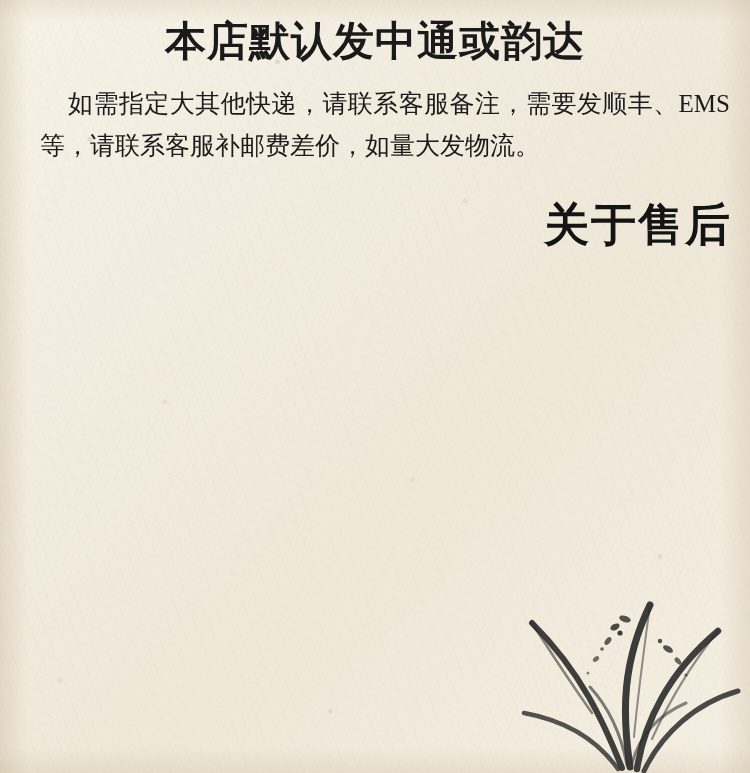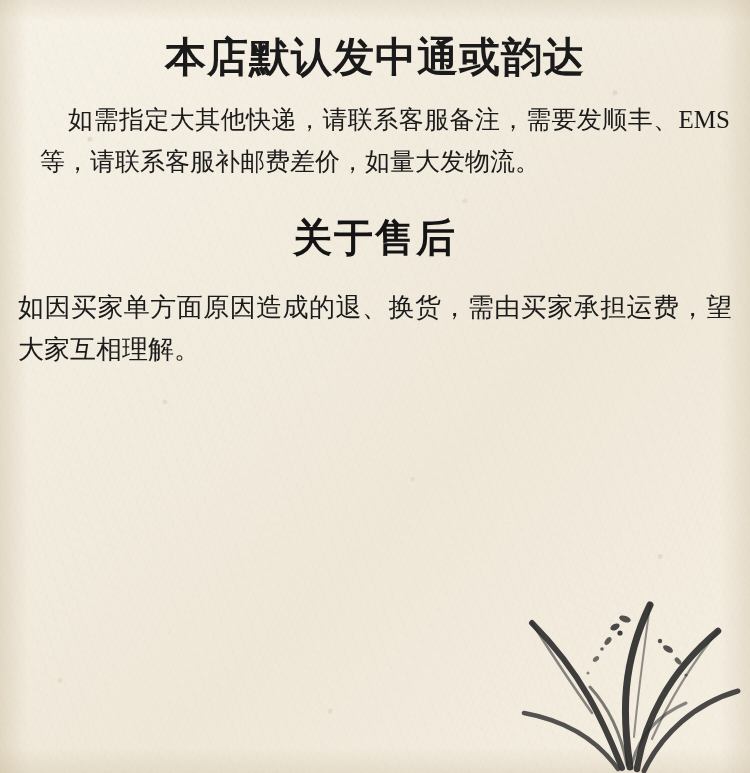--- a/index.html
+++ b/index.html
@@ -52,21 +52,21 @@
       linear-gradient(to left, rgba(190,172,140,0.26) 0px, rgba(190,172,140,0.0) 30px),
       linear-gradient(to bottom, rgba(190,172,140,0.20) 0px, rgba(190,172,140,0.0) 22px),
       linear-gradient(to top, rgba(190,172,140,0.22) 0px, rgba(190,172,140,0.0) 26px);
   }
   .content {
     position: relative;
     z-index: 3;
     padding: 0 14px;
   }
   .heading-1 {
-    margin: 16px;
+    margin: 0;
     padding-top: 16px;
     text-align: center;
     font-size: 41px;
     font-weight: bold;
     letter-spacing: 1px;
     color: #1a1a1a;
     line-height: 1.25;
     font-family: "Liberation Serif", "DejaVu Serif", serif;
   }
   .para {
@@ -83,22 +83,22 @@
     padding: 0 6px;
     text-indent: 28px;
     font-size: 25px;
     line-height: 1.68;
     margin-left: 20px;
   }
   .heading-2 {
     margin: 0;
     padding-top: 28px;
     padding-bottom: 6px;
-    text-align: center;
-    font-size: 39px;
+    text-align: right;
+    font-size: 45px;
     font-weight: bold;
     letter-spacing: 2px;
     color: #141414;
     font-family: Liberation Sans, sans-serif;
   }
   .after-sales {
     padding: 0 4px;
   }
   .after-sales .para {
     margin-top: 16px;
@@ -162,17 +162,16 @@
     <section>
       <h1 class="heading-1">本店默认发中通或韵达</h1>
       <p class="para para-shipping">如需指定大其他快递，请联系客服备注，需要发顺丰、EMS等，请联系客服补邮费差价，如量大发物流。</p>
     </section>
 
     <section class="after-sales">
       <h2 class="heading-2">关于售后</h2>
 
 
 
-      <p class="para">如因买家单方面原因造成的退、换货，需由买家承担运费，望大家互相理解。</p>
     </section>
 
   </div>
 </div>
 
 </body></html>

